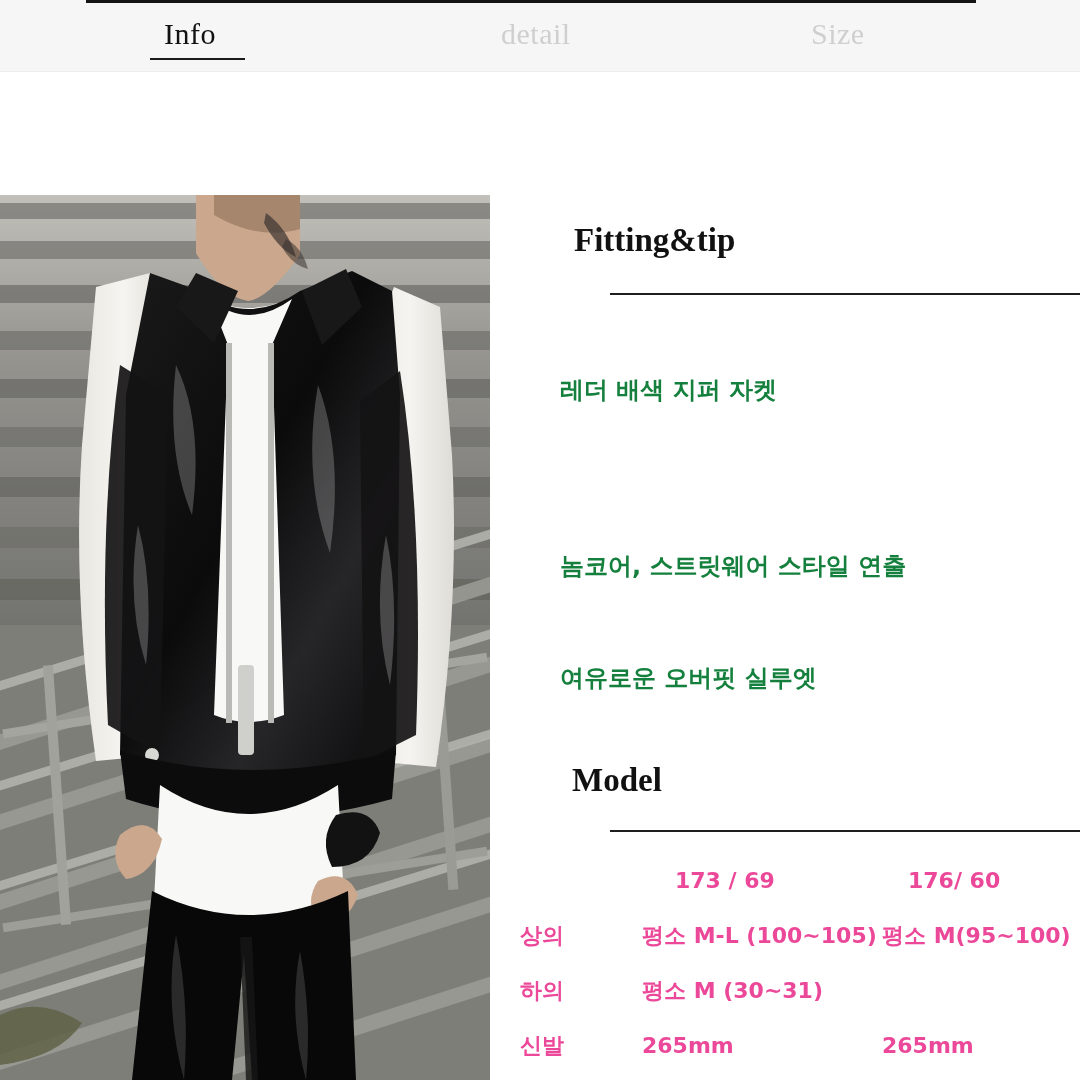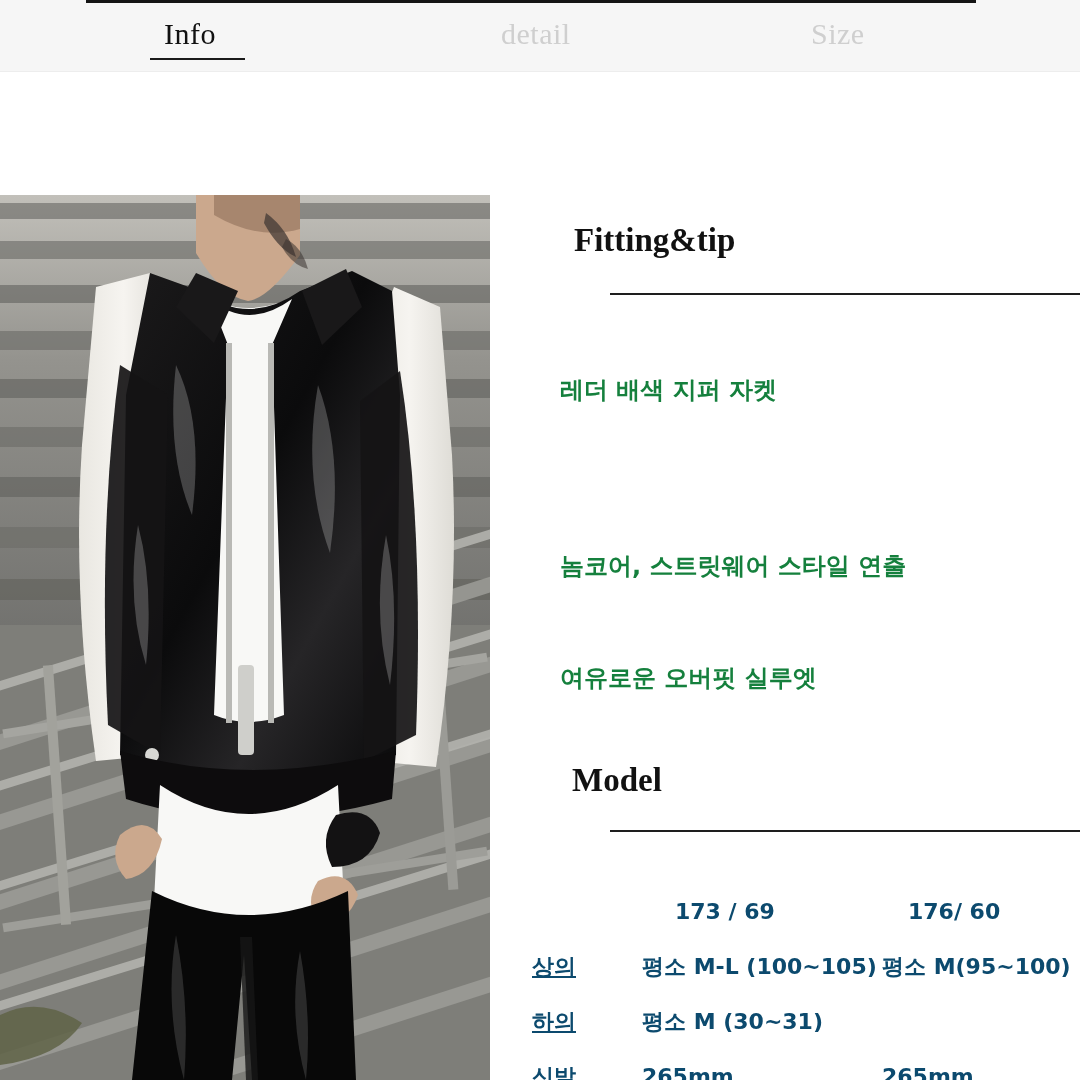--- a/index.html
+++ b/index.html
@@ -145,25 +145,24 @@
   .mt-row {
     position: relative;
     height: 55px;
   }
   .mt-cell {
     position: absolute;
     font-family: "DejaVu Sans", "Liberation Sans", sans-serif;
     font-weight: 700;
     font-size: 22px;
     line-height: 30px;
-    color: #0c4a6e;
+    color: #ec4899;
     white-space: nowrap;
-    margin-top: 31px;
-  }
-  .mt-label { left: 42px; top: 12px; text-decoration: underline; }
+  }
+  .mt-label { left: 30px; top: 12px; }
   .mt-c1    { left: 152px; top: 12px; }
   .mt-c2    { left: 392px; top: 12px; }
 
   .mt-head .mt-c1 { left: 185px; }
   .mt-head .mt-c2 { left: 418px; }
 </style>
 </head>
 <body>
 
 <div id="page">

